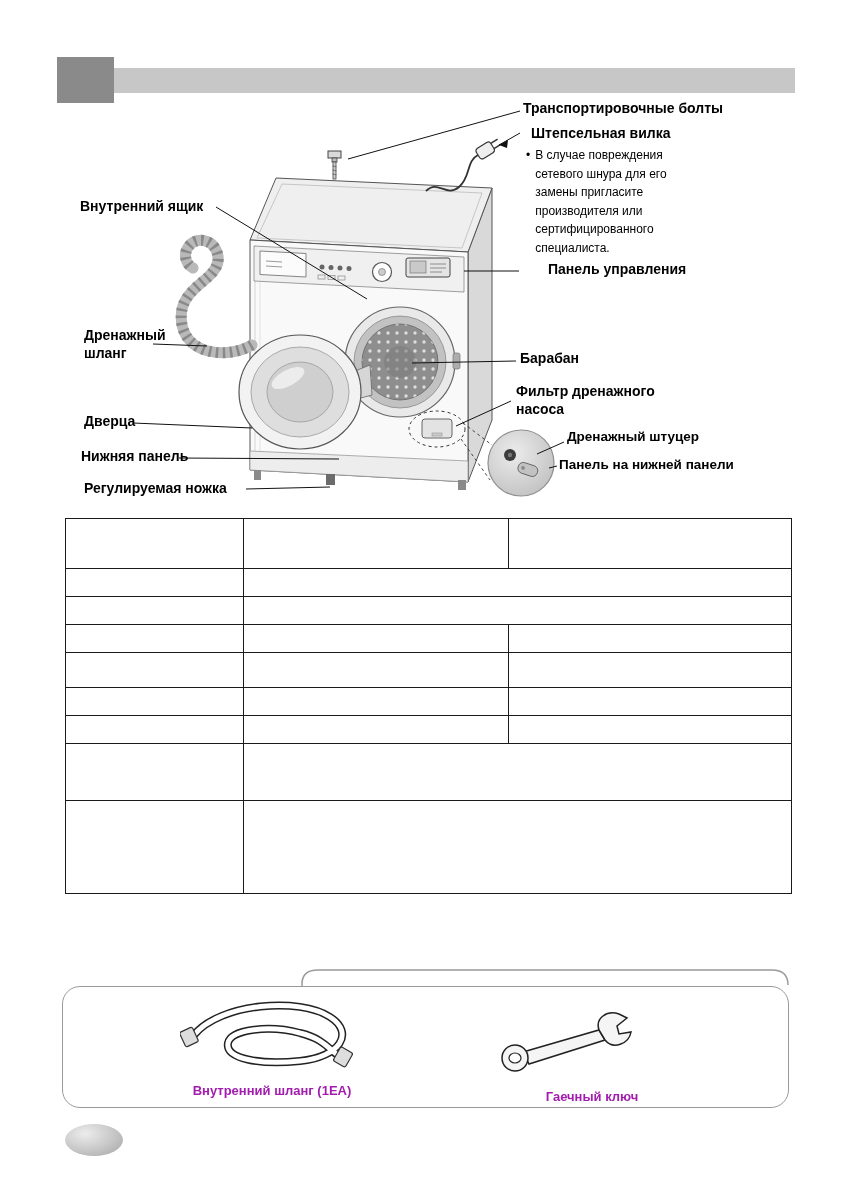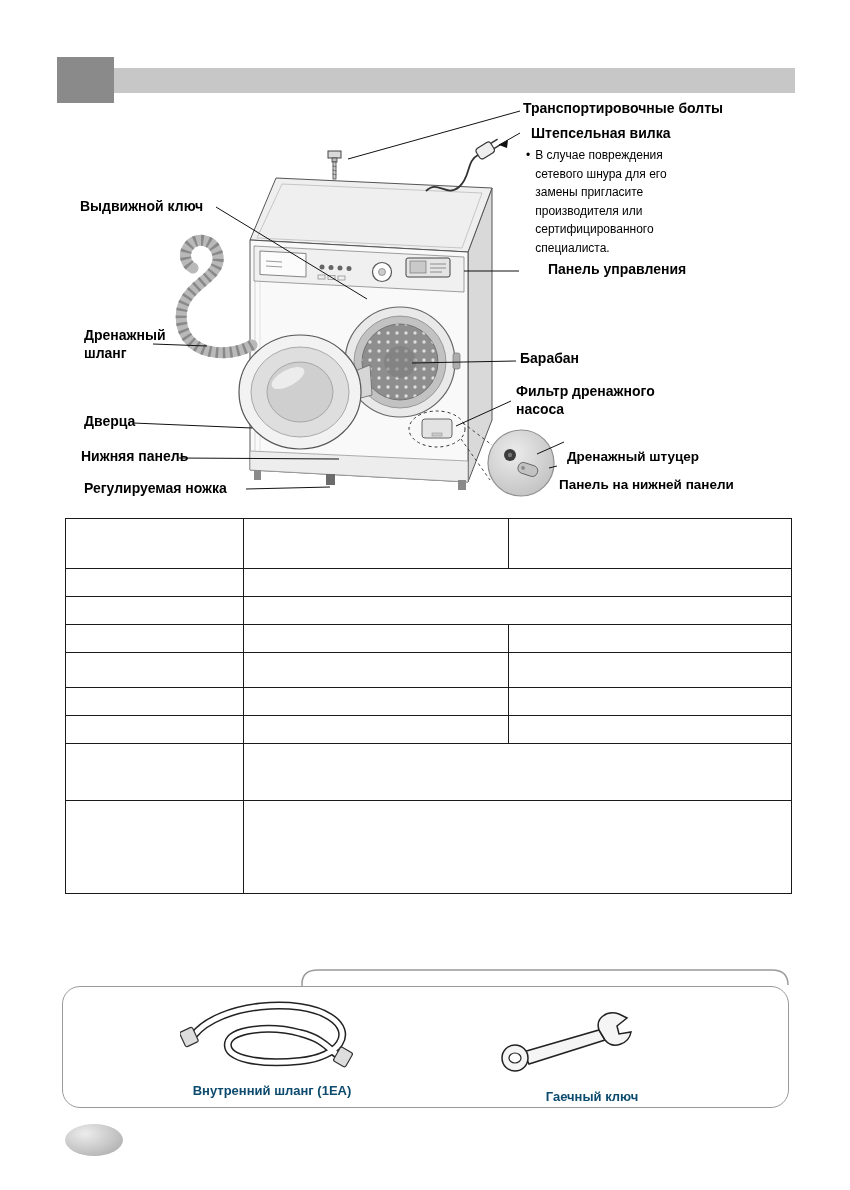--- a/index.html
+++ b/index.html
@@ -7,21 +7,21 @@
   .page{
     position:relative; width:824px; height:1190px; background:#ffffff;
     font-family:"Liberation Sans", sans-serif; overflow:hidden;
   }
   
   .hdr-square{position:absolute; left:57px; top:57px; width:57px; height:46px; background:#8a8a8a;}
   .hdr-bar{position:absolute; left:114px; top:68px; width:681px; height:25px; background:#c7c7c7;}
 
   
   .lbl{position:absolute; font-weight:bold; font-size:14px; line-height:1.25; color:#000;}
-  .lbl-sm{position:absolute; font-weight:bold; font-size:13.5px; line-height:1.2; color:#000;margin-top:20px;}
+  .lbl-sm{position:absolute; font-weight:bold; font-size:13.5px; line-height:1.2; color:#000;}
   .sub{position:absolute; font-weight:normal; font-size:11.5px; line-height:1.3; color:#000;}
   .note{position:absolute; font-weight:normal; font-size:12px; line-height:1.55; color:#000; display:flex;}
   .note .bullet{margin-right:5px;}
   .note .note-text{width:172px;}
 
   .diagram-svg{position:absolute; left:60px; top:95px;}
 
   
   .spec-table{
     position:absolute; left:65px; top:518px; width:726px;
@@ -31,21 +31,21 @@
   .spec-table td{border:1px solid #1a1a1a; padding:0;}
 
   
   .acc-box{
     position:absolute; left:62px; top:986px; width:725px; height:120px;
     border:1.5px solid #999; border-radius:18px; background:#fff;
   }
   .acc-tab{position:absolute; left:62px; top:958px;}
   .acc-art{position:absolute;}
   .acc-lbl{
-    position:absolute; font-weight:bold; font-size:13px; color:#0c4a6e; text-align:center;
+    position:absolute; font-weight:bold; font-size:13px; color:#a21caf; text-align:center;
   }
 
   .page-bubble{
     position:absolute; left:65px; top:1124px; width:58px; height:32px;
     border-radius:50%;
     background:radial-gradient(ellipse at 35% 30%, #ececec 0%, #c6c6c6 55%, #a2a2a2 100%);
   }
 </style>
 </head>
 <body>
@@ -171,21 +171,21 @@
     </g>
     <polygon points="439,50 448,45 447,53" fill="#111"></polygon>
   </svg>
 
   <div class="lbl" style="left:523px; top:100px;">Транспортировочные болты</div>
   <div class="lbl" style="left:523px; top:125px;padding-left:8px;">Штепсельная вилка</div>
   <div class="note" style="left:526px; top:146px;">
     <span class="bullet">•</span>
     <span class="note-text">В случае повреждения сетевого шнура для его замены пригласите производителя или сертифицированного специалиста.</span>
   </div>
-  <div class="lbl" style="left:80px; top:198px;">Выдвижной ключ</div>
+  <div class="lbl" style="left:80px; top:198px;">Внутренний ящик</div>
   <div class="lbl" style="left:523px; top:261px;padding-left:25px;">Панель управления</div>
   <div class="lbl" style="left:84px; top:327px; width:100px;">Дренажный шланг</div>
   <div class="lbl" style="left:520px; top:350px;text-align:right;">Барабан</div>
   <div class="lbl" style="left:516px; top:383px; width:162px;">Фильтр дренажного насоса</div>
   <div class="lbl" style="left:84px; top:413px;">Дверца</div>
   <div class="lbl-sm" style="left:567px; top:429px;">Дренажный штуцер</div>
   <div class="lbl" style="left:81px; top:448px;">Нижняя панель</div>
   <div class="lbl-sm" style="left:559px; top:457px;">Панель на нижней панели</div>
   <div class="lbl" style="left:84px; top:480px;">Регулируемая ножка</div>
 

